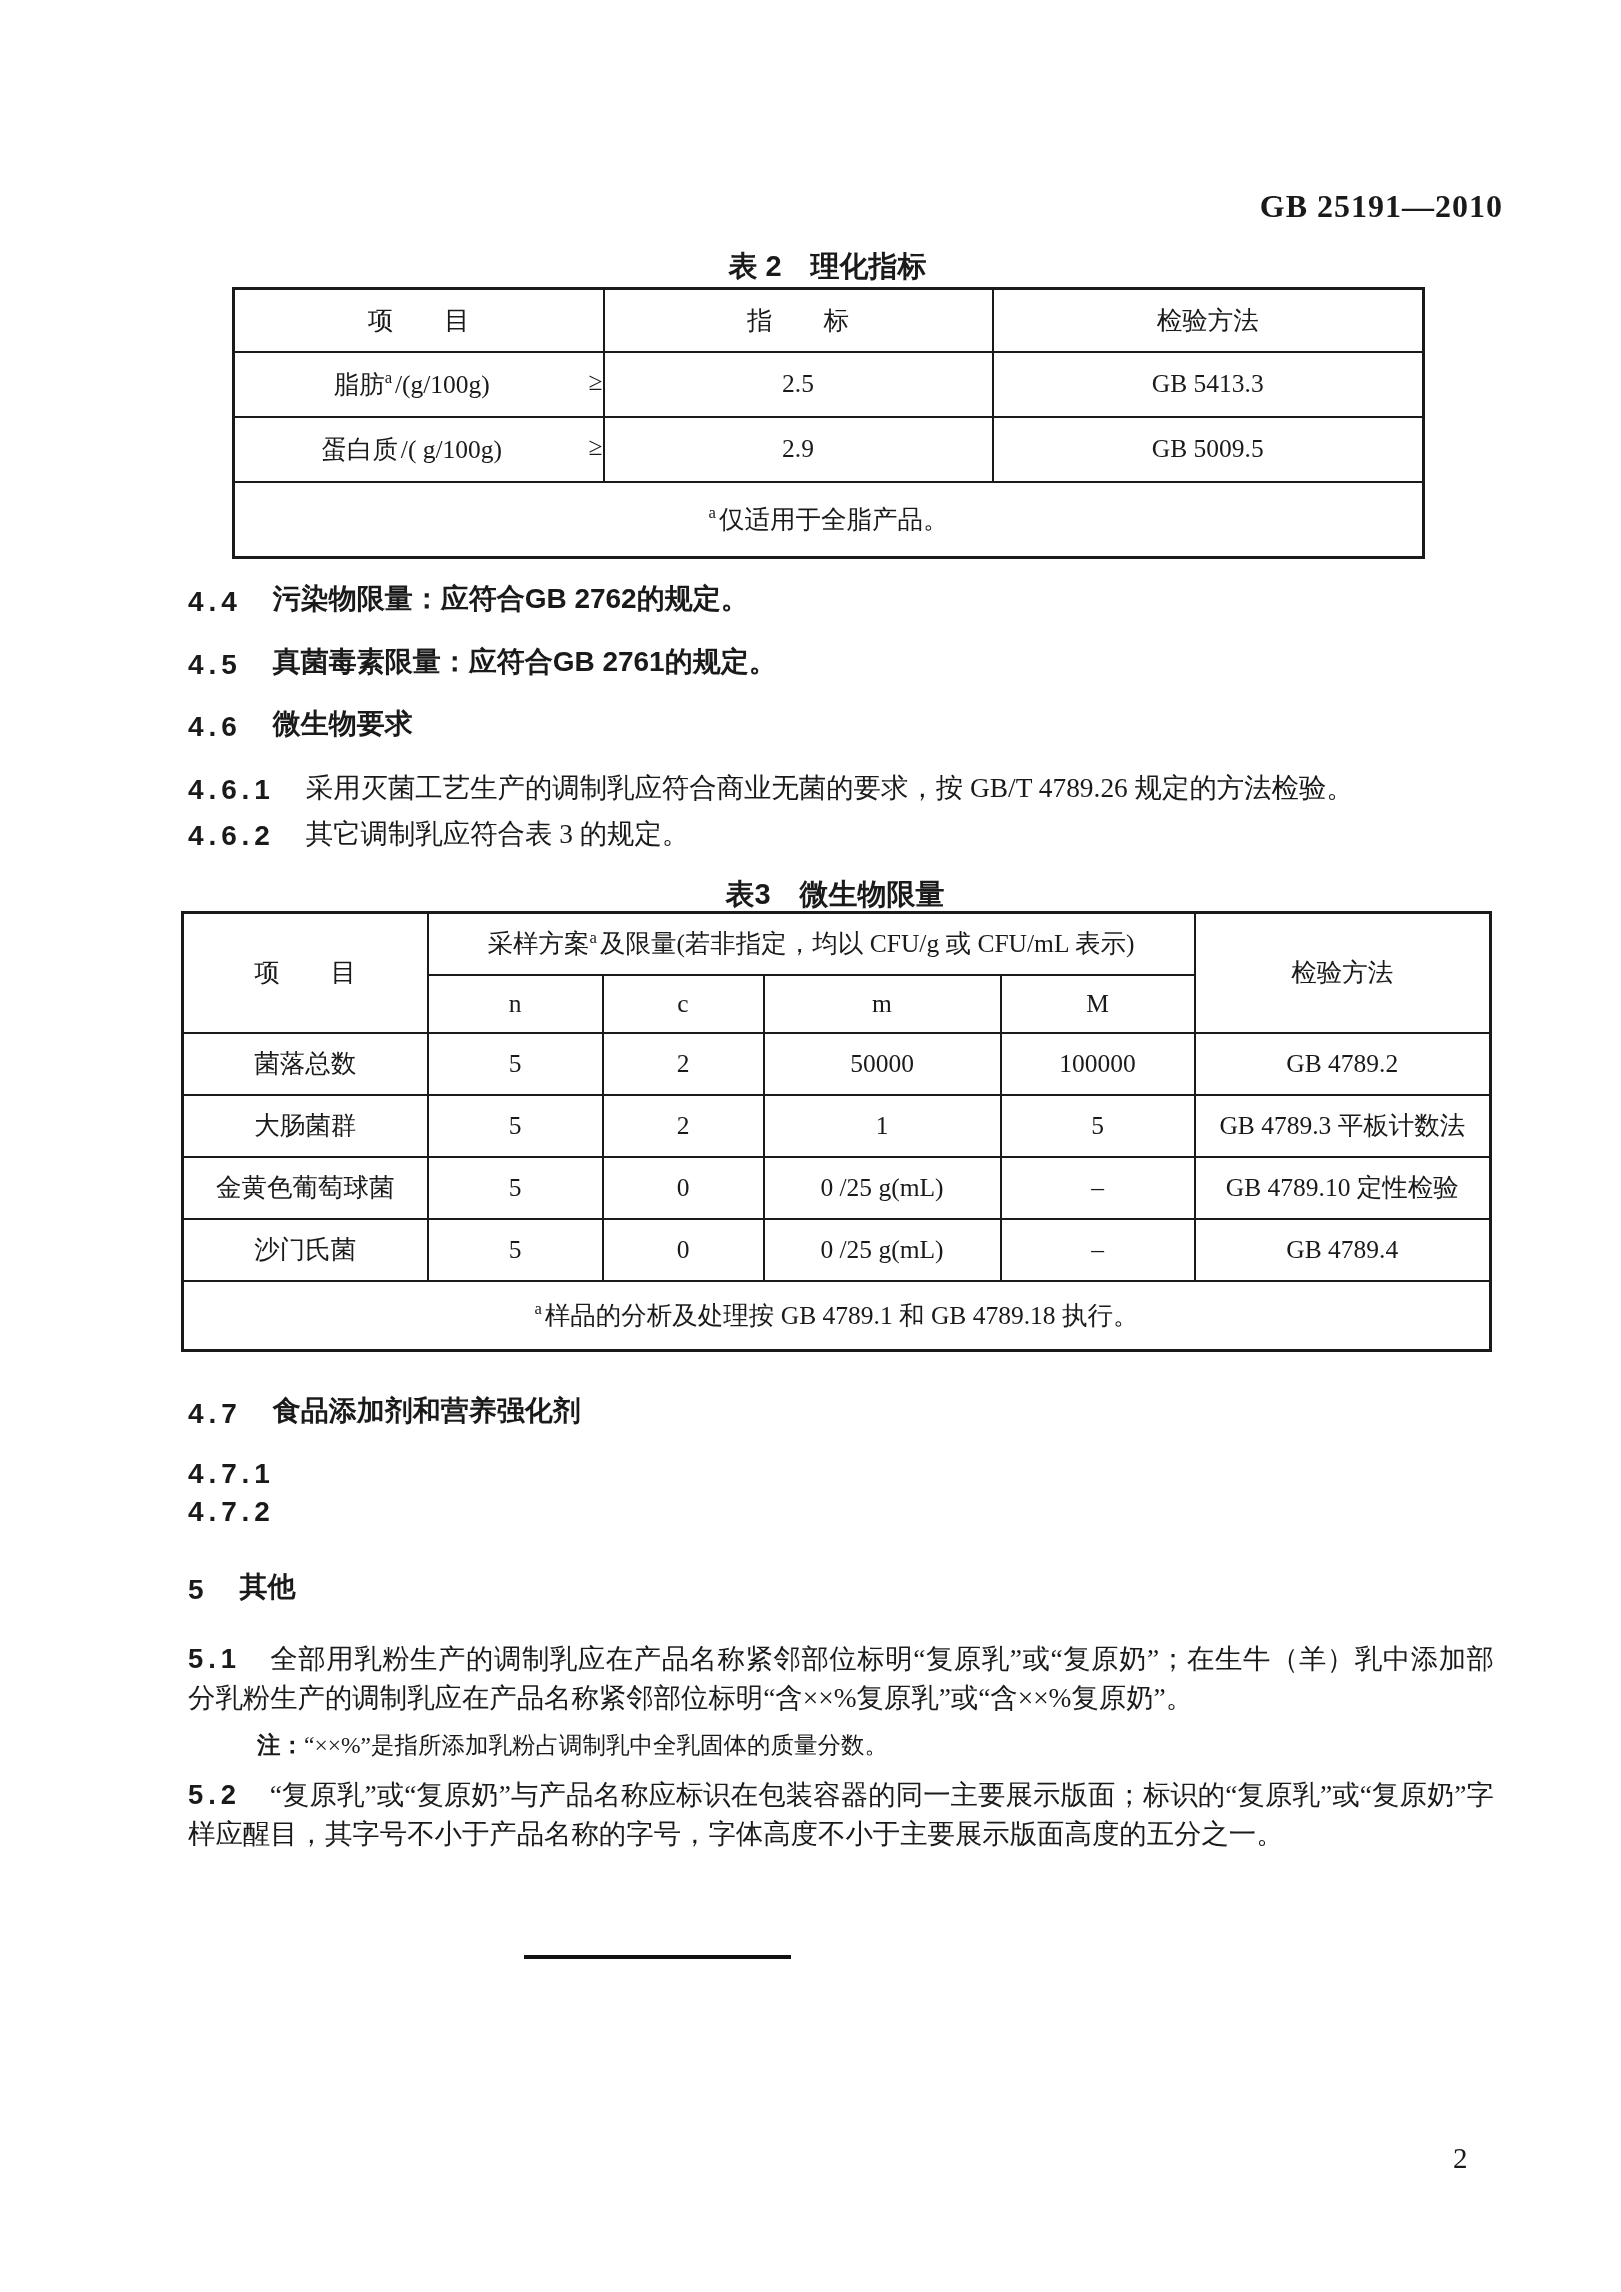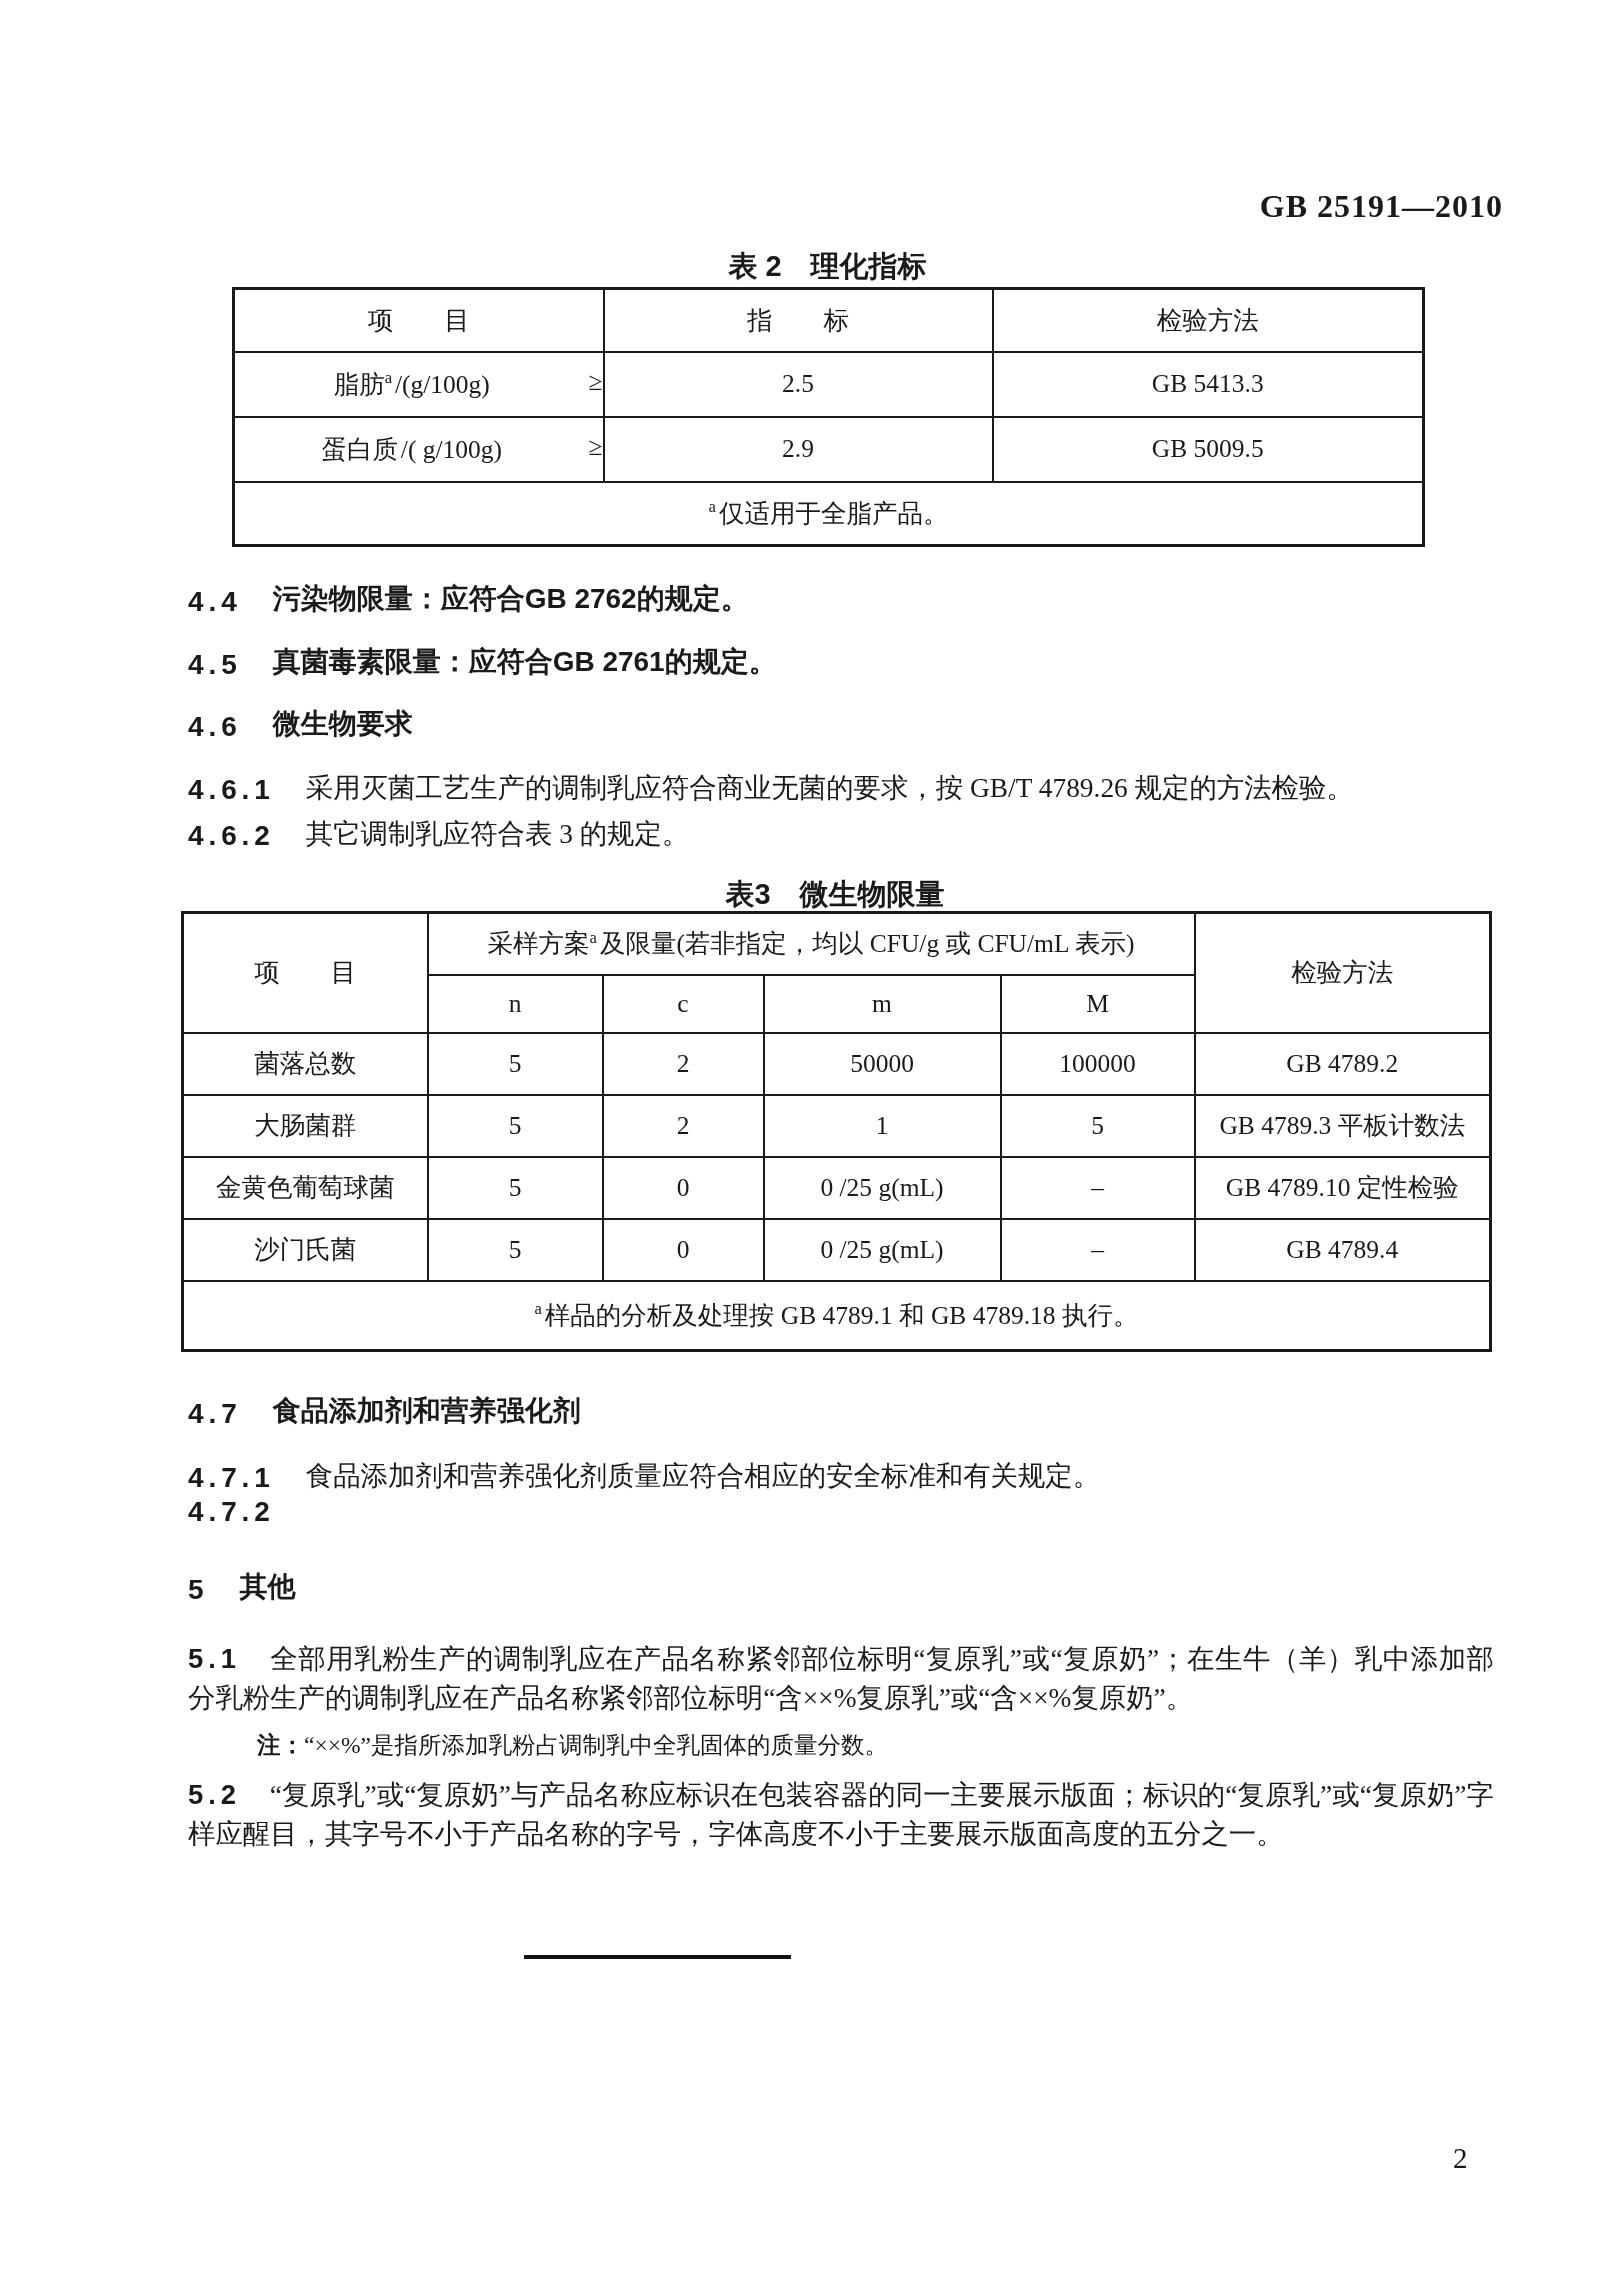--- a/index.html
+++ b/index.html
@@ -38,21 +38,21 @@
     border:2px solid #1a1a1a;
     font-size:25.5px;font-weight:normal;
     text-align:center;vertical-align:middle;
     padding:0;
     font-family:"Liberation Serif","DejaVu Serif",serif;
   }
   .t2{left:232px;top:287px;width:1191px;}
   .t3{left:181px;top:911px;width:1308px;}
   .t2 tr.head{height:63px;}
   .t2 tr.row{height:65px;}
-  .t2 tr.foot{height:64px;}
+  .t2 tr.foot{height:76px;}
   .t3 tr.tier1{height:62px;}
   .t3 tr.tier2{height:58px;}
   .t3 tr.row{height:62px;}
   .t3 tr.foot{height:70px;}
   .t2 tr.head th{border-bottom:2.9px solid #1a1a1a;}
   .t3 tr.tier2 th{border-bottom:2.9px solid #1a1a1a;}
   td.item{
     text-align:left;padding-left:23.5px;padding-right:37px;
   }
   td.item .rel{float:right;}
@@ -230,21 +230,20 @@
     </tr>
   </tbody>
     </table>
 
   <div class="abs clause heading" style="top:1392px">
     <span class="cnum">4.7</span>
     <span class="ctext">食品添加剂和营养强化剂</span>
   </div>
   <div class="abs clause body" style="top:1458px">
     <span class="cnum">4.7.1</span>
-    <span class="ctext">食品添加剂和营养强化剂质量应符合相应的安全标准和有关规定。</span>
   </div>
   <div class="abs clause body" style="top:1496px">
     <span class="cnum">4.7.2</span>
   </div>
   <div class="abs clause heading" style="top:1568px">
     <span class="cnum">5</span>
     <span class="ctext">其他</span>
   </div>
 
   <div class="abs para" style="top:1639px">

